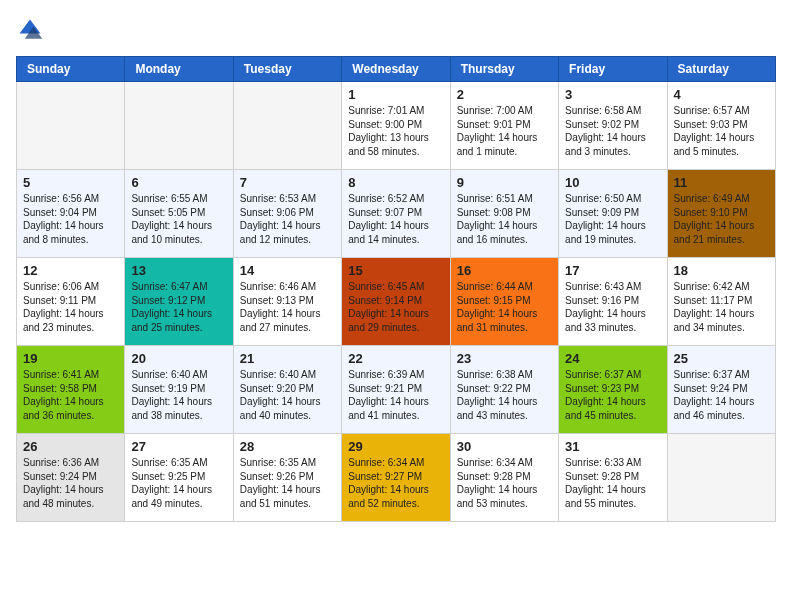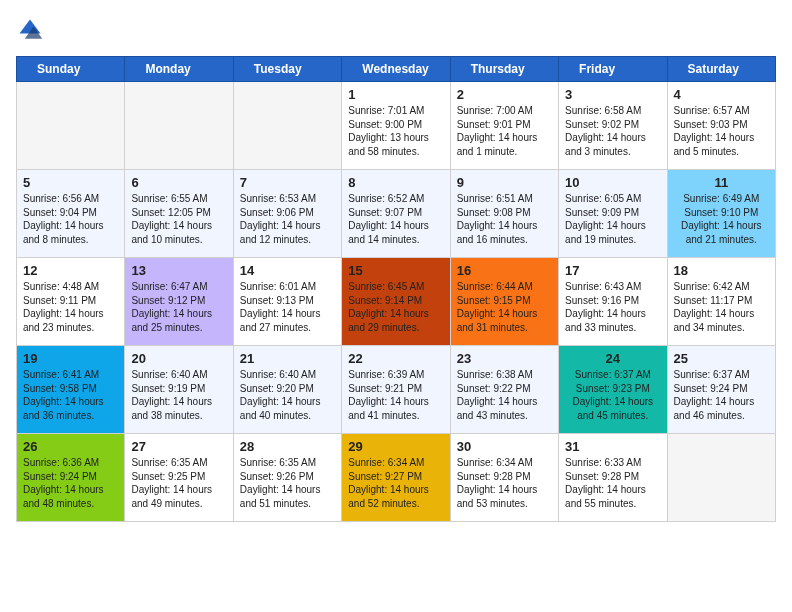--- a/index.html
+++ b/index.html
@@ -41,21 +41,21 @@
       width: 100%;
       border-collapse: collapse;
       table-layout: fixed;
     }
     th {
       background-color: #2566c8;
       color: #fff;
       font-size: 12px;
       font-weight: bold;
       text-align: left;
-      padding: 5px 20px;
+      padding: 5px 10px;
       border: 1px solid #1a50a0;
     }
     td {
       vertical-align: top;
       padding: 5px 6px;
       font-size: 10px;
       color: #222;
       border: 1px solid #d0d0d0;
       height: 88px;
       background: #fff;
@@ -145,21 +145,21 @@
       <tr>
         <td style="background: rgb(240, 245, 255);">
           <span class="day-num">5</span>
           <span class="cell-line">Sunrise: 6:56 AM</span>
           <span class="cell-line">Sunset: 9:04 PM</span>
           <span class="cell-line">Daylight: 14 hours and 8 minutes.</span>
         </td>
         <td style="background: rgb(240, 245, 255);">
           <span class="day-num">6</span>
           <span class="cell-line">Sunrise: 6:55 AM</span>
-          <span class="cell-line">Sunset: 12:05 PM</span>
+          <span class="cell-line">Sunset: 5:05 PM</span>
           <span class="cell-line">Daylight: 14 hours and 10 minutes.</span>
         </td>
         <td style="background: rgb(240, 245, 255);">
           <span class="day-num">7</span>
           <span class="cell-line">Sunrise: 6:53 AM</span>
           <span class="cell-line">Sunset: 9:06 PM</span>
           <span class="cell-line">Daylight: 14 hours and 12 minutes.</span>
         </td>
         <td style="background: rgb(240, 245, 255);">
           <span class="day-num">8</span>
@@ -168,47 +168,47 @@
           <span class="cell-line">Daylight: 14 hours and 14 minutes.</span>
         </td>
         <td style="background: rgb(240, 245, 255);">
           <span class="day-num">9</span>
           <span class="cell-line">Sunrise: 6:51 AM</span>
           <span class="cell-line">Sunset: 9:08 PM</span>
           <span class="cell-line">Daylight: 14 hours and 16 minutes.</span>
         </td>
         <td style="background: rgb(240, 245, 255);">
           <span class="day-num">10</span>
-          <span class="cell-line">Sunrise: 6:05 AM</span>
+          <span class="cell-line">Sunrise: 6:50 AM</span>
           <span class="cell-line">Sunset: 9:09 PM</span>
           <span class="cell-line">Daylight: 14 hours and 19 minutes.</span>
         </td>
-        <td style="background: #7dd3fc; text-align: center;">
+        <td style="background: #a16207;">
           <span class="day-num">11</span>
           <span class="cell-line">Sunrise: 6:49 AM</span>
           <span class="cell-line">Sunset: 9:10 PM</span>
           <span class="cell-line">Daylight: 14 hours and 21 minutes.</span>
         </td>
       </tr>
       <tr>
         <td style="background: rgb(255, 255, 255);">
           <span class="day-num">12</span>
-          <span class="cell-line">Sunrise: 4:48 AM</span>
+          <span class="cell-line">Sunrise: 6:06 AM</span>
           <span class="cell-line">Sunset: 9:11 PM</span>
           <span class="cell-line">Daylight: 14 hours and 23 minutes.</span>
         </td>
-        <td style="background: #c4b5fd;">
+        <td style="background: #14b8a6;">
           <span class="day-num">13</span>
           <span class="cell-line">Sunrise: 6:47 AM</span>
           <span class="cell-line">Sunset: 9:12 PM</span>
           <span class="cell-line">Daylight: 14 hours and 25 minutes.</span>
         </td>
         <td style="background: rgb(255, 255, 255); margin-top: 20px;">
           <span class="day-num">14</span>
-          <span class="cell-line">Sunrise: 6:01 AM</span>
+          <span class="cell-line">Sunrise: 6:46 AM</span>
           <span class="cell-line">Sunset: 9:13 PM</span>
           <span class="cell-line">Daylight: 14 hours and 27 minutes.</span>
         </td>
         <td style="background: #c2410c;">
           <span class="day-num">15</span>
           <span class="cell-line">Sunrise: 6:45 AM</span>
           <span class="cell-line">Sunset: 9:14 PM</span>
           <span class="cell-line">Daylight: 14 hours and 29 minutes.</span>
         </td>
         <td style="background: #f97316;">
@@ -224,21 +224,21 @@
           <span class="cell-line">Daylight: 14 hours and 33 minutes.</span>
         </td>
         <td style="background: rgb(255, 255, 255);">
           <span class="day-num">18</span>
           <span class="cell-line">Sunrise: 6:42 AM</span>
           <span class="cell-line">Sunset: 11:17 PM</span>
           <span class="cell-line">Daylight: 14 hours and 34 minutes.</span>
         </td>
       </tr>
       <tr>
-        <td style="background: #0ea5e9;">
+        <td style="background: #84cc16;">
           <span class="day-num">19</span>
           <span class="cell-line">Sunrise: 6:41 AM</span>
           <span class="cell-line">Sunset: 9:58 PM</span>
           <span class="cell-line">Daylight: 14 hours and 36 minutes.</span>
         </td>
         <td style="background: rgb(240, 245, 255);">
           <span class="day-num">20</span>
           <span class="cell-line">Sunrise: 6:40 AM</span>
           <span class="cell-line">Sunset: 9:19 PM</span>
           <span class="cell-line">Daylight: 14 hours and 38 minutes.</span>
@@ -254,35 +254,35 @@
           <span class="cell-line">Sunrise: 6:39 AM</span>
           <span class="cell-line">Sunset: 9:21 PM</span>
           <span class="cell-line">Daylight: 14 hours and 41 minutes.</span>
         </td>
         <td style="background: rgb(240, 245, 255);">
           <span class="day-num">23</span>
           <span class="cell-line">Sunrise: 6:38 AM</span>
           <span class="cell-line">Sunset: 9:22 PM</span>
           <span class="cell-line">Daylight: 14 hours and 43 minutes.</span>
         </td>
-        <td style="background: #14b8a6; text-align: center;">
+        <td style="background: #84cc16;">
           <span class="day-num">24</span>
           <span class="cell-line">Sunrise: 6:37 AM</span>
           <span class="cell-line">Sunset: 9:23 PM</span>
           <span class="cell-line">Daylight: 14 hours and 45 minutes.</span>
         </td>
         <td style="background: rgb(240, 245, 255);">
           <span class="day-num">25</span>
           <span class="cell-line">Sunrise: 6:37 AM</span>
           <span class="cell-line">Sunset: 9:24 PM</span>
           <span class="cell-line">Daylight: 14 hours and 46 minutes.</span>
         </td>
       </tr>
       <tr>
-        <td style="background: #84cc16;">
+        <td style="background: #e5e5e5;">
           <span class="day-num">26</span>
           <span class="cell-line">Sunrise: 6:36 AM</span>
           <span class="cell-line">Sunset: 9:24 PM</span>
           <span class="cell-line">Daylight: 14 hours and 48 minutes.</span>
         </td>
         <td style="background: rgb(255, 255, 255);">
           <span class="day-num">27</span>
           <span class="cell-line">Sunrise: 6:35 AM</span>
           <span class="cell-line">Sunset: 9:25 PM</span>
           <span class="cell-line">Daylight: 14 hours and 49 minutes.</span>

